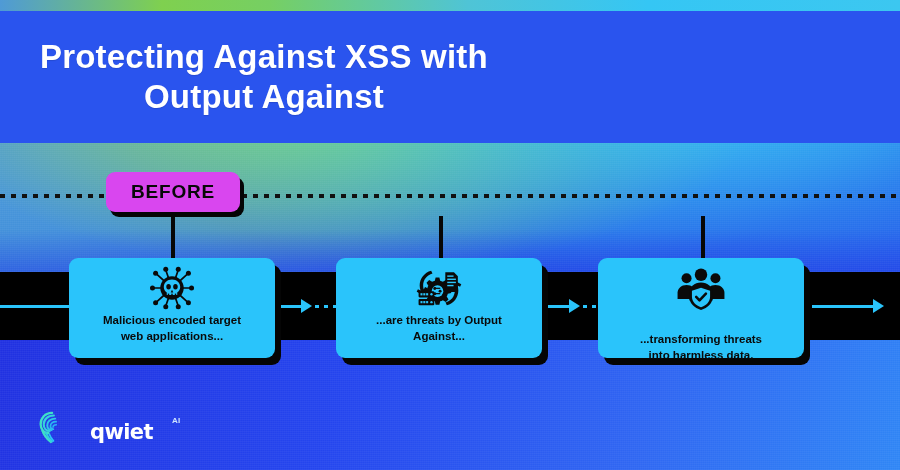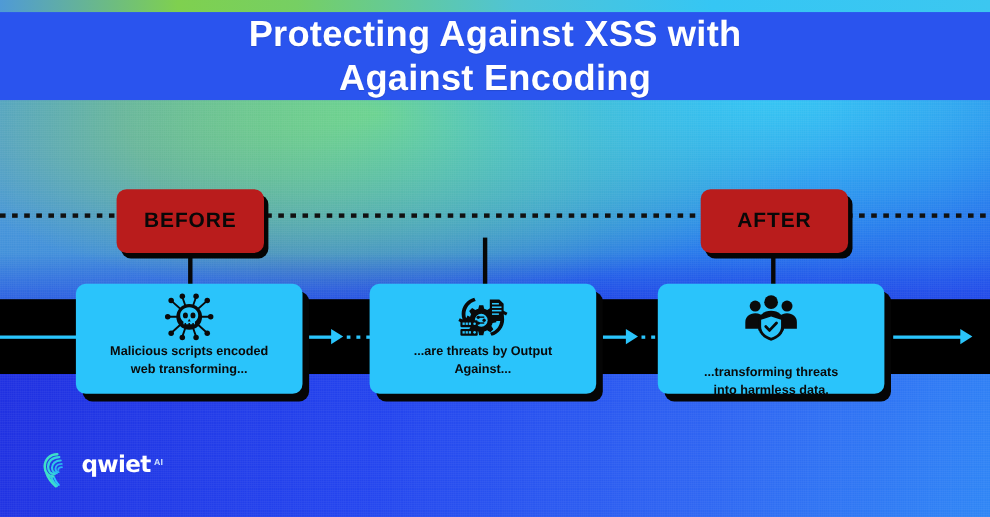--- a/index.html
+++ b/index.html
@@ -42,23 +42,23 @@
   }
 
   
   .top-strip{
     position:absolute;left:0;top:0;width:900px;height:11px;
     background:linear-gradient(90deg,#4f9ad6 0%,#7fd04f 18%,#76cf63 30%,#4fc4d6 52%,#35c6f4 72%,#3cc7f0 100%);
   }
 
   
   .header-band{
-    position:absolute;left:0;top:11px;width:900px;height:80px;
+    position:absolute;left:0;top:11px;width:900px;height:132px;
     background:#2a54ee;
-    display:flex;align-items:center;justify-content:center;
+    display:flex;align-items:center;justify-content:flex-start;
   }
   .header-title{
     color:#ffffff;
     font-size:33px;
     font-weight:bold;
     line-height:1.22;
     text-align:center;
     letter-spacing:.2px;
     padding:0 40px;
     text-shadow:0 1px 1px rgba(0,0,0,.12);
@@ -69,22 +69,22 @@
   .timeline-dots{
     position:absolute;left:0;top:194px;width:900px;height:4px;
     background-image:linear-gradient(90deg,#111 0 5px,rgba(0,0,0,0) 5px 11px);
     background-size:11px 4px;
     background-repeat:repeat-x;
   }
 
   
   .chip{
     position:absolute;
-    height:58px;
-    background:#b91c1c;
+    height:40px;
+    background:#d946ef;
     border-radius:9px;
     box-shadow:4px 5px 0 #050505;
     display:flex;align-items:center;justify-content:center;
     z-index:6;
   }
   .chip-label{
     color:#080808;
     font-size:19px;
     font-weight:bold;
     letter-spacing:.8px;
@@ -169,21 +169,21 @@
     font-size:11.5px;
     font-weight:bold;
     line-height:1.35;
     text-align:center;
     padding:0 10px;
   }
 
   
   .logo{
     position:absolute;left:38px;top:410px;
-    display:flex;align-items:flex-start;gap:6px;
+    display:flex;align-items:flex-end;gap:22px;
     z-index:8;
   }
   .logo-mark{width:30px;height:34px;display:block;}
   .logo-word{
     color:#ffffff;
     font-size:21px;
     font-weight:bold;
     letter-spacing:-.6px;
     font-family:"DejaVu Sans", sans-serif;
   }
@@ -205,31 +205,28 @@
   <div class="bg-base"></div>
   <div class="bg-lower-fade"></div>
   <div class="bg-lower"></div>
   <div class="bg-noise"></div>
 
   <div class="top-strip"></div>
 
   <div class="header-band">
     <div class="header-title">
       <span>Protecting Against XSS with</span>
-      <span class="l2">Against Encoding</span>
+      <span class="l2">Output Against</span>
     </div>
   </div>
 
   <div class="timeline-dots"></div>
 
   <div class="chip chip-before">
     <span class="chip-label">BEFORE</span>
-  </div>
-  <div class="chip chip-after">
-    <span class="chip-label">AFTER</span>
   </div>
 
   <div class="stem stem-1"></div>
   <div class="stem stem-2"></div>
   <div class="stem stem-3"></div>
 
   <div class="arrow-band"></div>
 
   <div class="arrow-grp arr-a">
     <div class="arrow-line"></div>
@@ -287,22 +284,22 @@
           <ellipse cx="27.6" cy="26.4" rx="2.9" ry="3.4"></ellipse>
           <ellipse cx="36.4" cy="26.4" rx="2.9" ry="3.4"></ellipse>
           <path d="M32 30.2l-1.7 3.4h3.4z"></path>
           <rect x="26.6" y="35.2" width="1.8" height="3.4"></rect>
           <rect x="31.1" y="35.2" width="1.8" height="3.4"></rect>
           <rect x="35.6" y="35.2" width="1.8" height="3.4"></rect>
         </g>
       </svg>
     </div>
     <div class="card-text">
-      <span>Malicious scripts encoded</span><br>
-      <span>web transforming...</span>
+      <span>Malicious encoded target</span><br>
+      <span>web applications...</span>
     </div>
   </div>
 
   <div class="card card-2">
     <div class="card-icon">
       <svg viewBox="0 0 64 56" width="52" height="44" aria-hidden="true">
         <g fill="#0a0a0a">
           <path d="M22 6c-8.6 2.3-14.6 9.9-14.6 18.9 0 2.2.4 4.3 1.1 6.3l-3.3-1.6-1.6 3.2 9.2 4.6 4.6-9.2-3.2-1.6-1.6 3.3c-.5-1.6-.8-3.3-.8-5 0-7.3 4.9-13.5 11.9-15.3z"></path>
           <path d="M42 50c8.6-2.3 14.6-9.9 14.6-18.9 0-2.2-.4-4.3-1.1-6.3l3.3 1.6 1.6-3.2-9.2-4.6-4.6 9.2 3.2 1.6 1.6-3.3c.5 1.6.8 3.3.8 5 0 7.3-4.9 13.5-11.9 15.3z"></path>
         </g>

